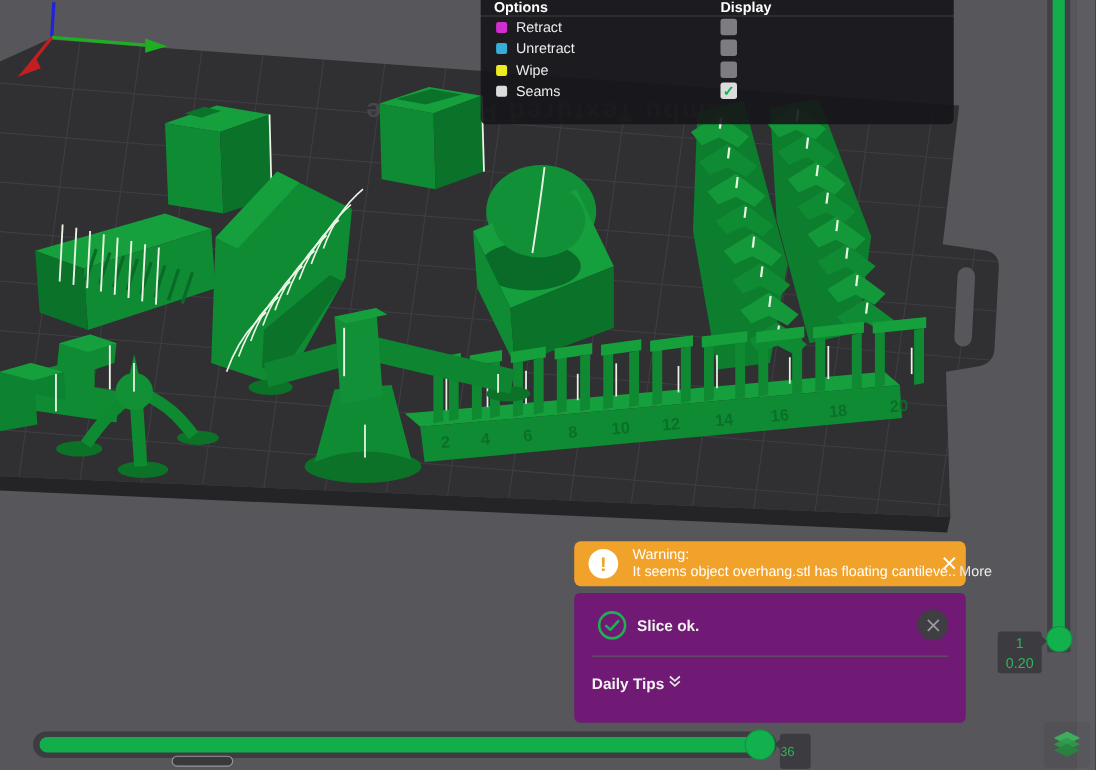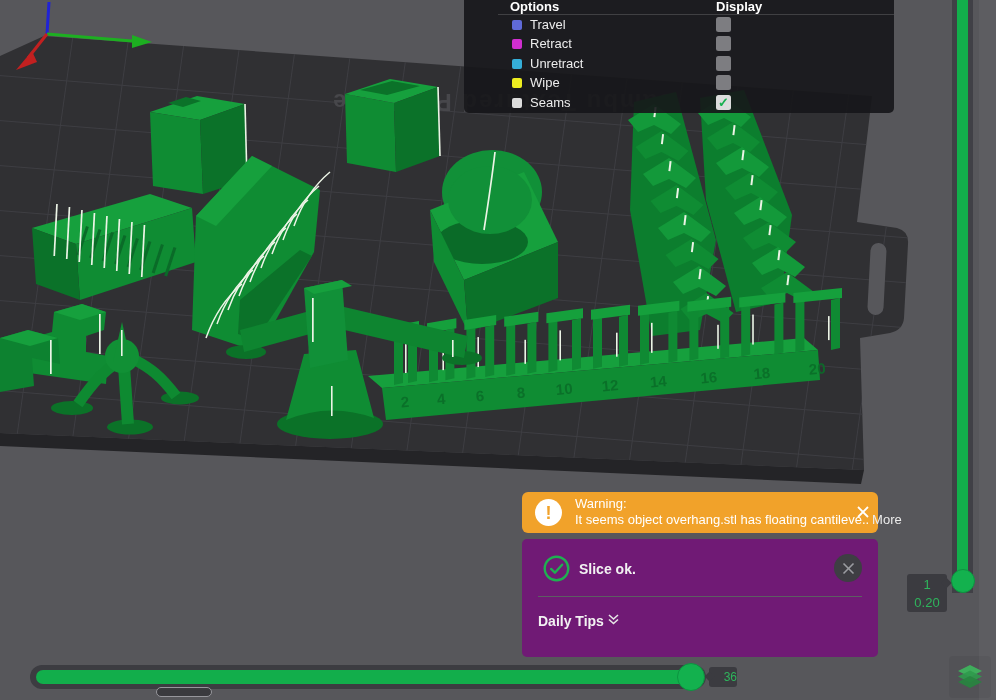--- a/index.html
+++ b/index.html
@@ -9,22 +9,22 @@
   .stage *{box-sizing:border-box;}
   svg text{font-family:"Liberation Sans",sans-serif;}
 
   
   #scene{position:absolute;left:0;top:0;}
 
   
   .right-strip{position:absolute;left:979px;top:0;width:17px;height:700px;background:#5d5d61;}
 
   
-  .options-panel{position:absolute;left:464px;top:0;width:430px;height:113px;
-    background:rgba(22,22,25,0.90);border-radius:0 0 5px 5px;color:#ececec;padding-left:34px;}
+  .options-panel{position:absolute;left:437px;top:0;width:430px;height:113px;
+    background:rgba(22,22,25,0.90);border-radius:0 0 5px 5px;color:#ececec;}
   .options-header{position:relative;height:15px;border-bottom:1px solid rgba(255,255,255,0.16);}
   .options-header .h1{position:absolute;left:12px;top:-1px;font-size:13px;font-weight:bold;color:#fff;}
   .options-header .h2{position:absolute;left:218px;top:-1px;font-size:13px;font-weight:bold;color:#fff;}
   .opt-row{position:relative;height:19.4px;}
   .swatch{position:absolute;left:14px;top:5px;width:10px;height:10px;border-radius:2px;}
   .opt-label{position:absolute;left:32px;top:2px;font-size:13px;color:#ececec;}
   .cbx{position:absolute;left:218px;top:2px;width:15px;height:15px;border-radius:2.5px;
        background:#7d7d81;display:flex;align-items:center;justify-content:center;}
   .cbx.checked{background:#dcdcdc;}
   .cbx .tick{display:none;font-size:13px;font-weight:bold;color:#19b050;line-height:1;}
@@ -64,22 +64,22 @@
 
   
   .layers-btn{position:absolute;left:949px;top:656px;width:42px;height:42px;border-radius:4px;
     background:rgba(0,0,0,0.05);display:flex;align-items:center;justify-content:center;cursor:pointer;}
 
   
   .h-track{position:absolute;left:30px;top:665px;width:676px;height:24px;border-radius:12px;background:#3c3c41;}
   .h-fill{position:absolute;left:36px;top:670px;width:658px;height:14px;border-radius:7px;background:#12ae4b;}
   .h-handle{position:absolute;left:677px;top:663px;width:28px;height:28px;border-radius:50%;
     background:#13b14e;border:1px solid #0d9340;cursor:pointer;}
-  .h-badge{position:absolute;left:709px;top:667px;width:28px;height:20px;background:#3b3b40;
-    border-radius:3px;color:#2fb45c;font-size:12px;display:flex;align-items:center;justify-content:flex-end;}
+  .h-badge{position:absolute;left:709px;top:667px;width:28px;height:32px;background:#3b3b40;
+    border-radius:3px;color:#2fb45c;font-size:12px;display:flex;align-items:center;justify-content:flex-start;}
   .h-badge .arrow{position:absolute;left:-3px;top:6px;width:7px;height:7px;background:#3b3b40;transform:rotate(45deg);}
   .h-pill{position:absolute;left:156px;top:687px;width:56px;height:10px;border-radius:5px;
     background:#3a3a3e;border:1.5px solid #97979c;cursor:pointer;}
 </style>
 </head>
 <body>
 
 <div class="stage">
 
   <svg id="scene" width="996" height="700" viewBox="0 0 996 700">
@@ -326,25 +326,20 @@
   </svg>
 
   <div class="right-strip"></div>
 
   <div class="options-panel">
     <div class="options-header">
       <span class="h1">Options</span>
       <span class="h2">Display</span>
     </div>
     <div class="opt-row">
-      <span class="swatch" style="background: rgb(95, 106, 216);"></span>
-      <span class="opt-label">Travel</span>
-      <span class="cbx"></span>
-    </div>
-    <div class="opt-row">
       <span class="swatch" style="background: rgb(208, 46, 208);"></span>
       <span class="opt-label">Retract</span>
       <span class="cbx"></span>
     </div>
     <div class="opt-row">
       <span class="swatch" style="background: rgb(53, 174, 216);"></span>
       <span class="opt-label">Unretract</span>
       <span class="cbx"></span>
     </div>
     <div class="opt-row">

